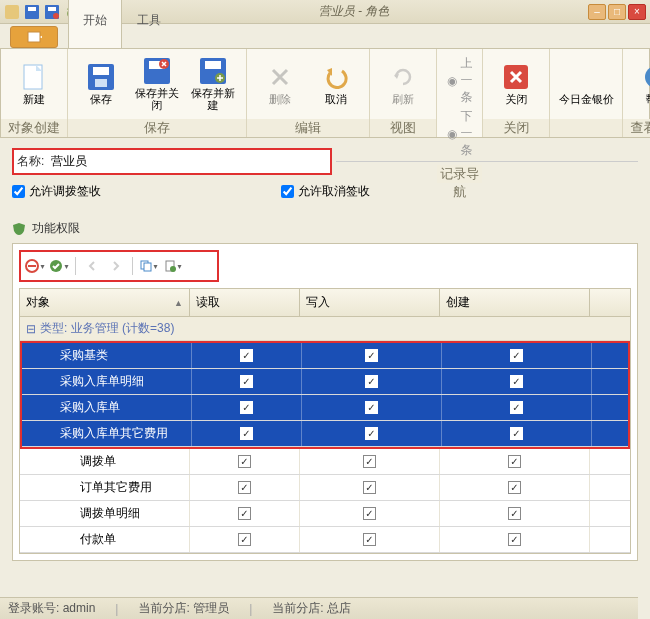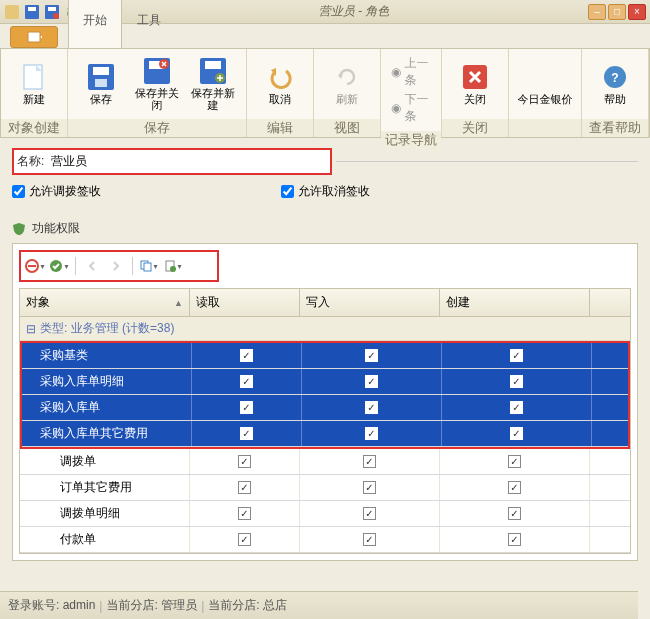--- a/index.html
+++ b/index.html
@@ -53,28 +53,28 @@
 .c0 { width: 170px; justify-content:space-between;} .c1{width:110px;} .c2{width:140px;} .c3{width:150px;}
 .sort-icon { font-size: 9px; color: #777;}
 
 .group-row { background:#f1eddd; color:#5a72b5; padding:3px 6px; border-bottom:1px solid #e0dcc8; display:flex; align-items:center; gap:4px;}
 
 .sel-block { border: 2px solid #e03030; }
 .data-row { display:flex; height: 26px; align-items:center; border-bottom: 1px solid #d9d9d9; }
 .data-row.sel { background:#1a4fb5; color:#fff; }
 .data-row .dc { border-right:1px solid rgba(255,255,255,.3); height:100%; display:flex; align-items:center; }
 .data-row:not(.sel) .dc { border-right:1px solid #e8e4d6; }
-.dc0 { width:170px; padding-left: 18px;} .dc1{width:110px; justify-content:center;} .dc2{width:140px; justify-content:center;} .dc3{width:150px; justify-content:center;}
+.dc0 { width:170px; padding-left: 38px;} .dc1{width:110px; justify-content:center;} .dc2{width:140px; justify-content:center;} .dc3{width:150px; justify-content:center;}
 .chk { width:13px; height:13px; border:1px solid #888; background:#fff; display:flex; align-items:center; justify-content:center; font-size:10px; color:#333; }
 .data-row.sel .chk { border-color:#fff; }
 .data-row.sel .chk::after, .data-row:not(.sel) .chk::after { content:"✓"; }
 
 .tree-stub { width: 22px; display:flex; align-items:center; justify-content:center; color:#999; border-right:1px solid #e8e4d6;}
 
-.statusbar { position: absolute; bottom: 0; left:0; right:12px; height: 28px; background: linear-gradient(#ece7d3,#e0dbc5); border-top:1px solid #c9c3a9; display:flex; align-items:center; padding: 0 8px; gap: 4px; color:#555;}
+.statusbar { position: absolute; bottom: 0; left:0; right:12px; height: 22px; background: linear-gradient(#ece7d3,#e0dbc5); border-top:1px solid #c9c3a9; display:flex; align-items:center; padding: 0 8px; gap: 20px; color:#555;}
 .statusbar .div { color:#aaa; }
 
 svg { display:block; }
 .after-name { height: 22px; border-bottom: 1px solid #ccc; margin-left: 4px; margin-top: -8px; margin-bottom: 8px; flex:1;}
 .name-wrap { display:flex; align-items:flex-start;}
 </style>
 </head>
 <body>
 
 <div class="titlebar">
@@ -177,20 +177,28 @@
               <path d="M20 17 L20 23 M17 20 L23 20" stroke="#fff" stroke-width="1.5"></path>
             </svg>
           </span>
           <span class="rlabel">保存并新建</span>
         </div>
     </div>
     <div class="ribbon-group-label">保存</div>
   </div>
   <div class="ribbon-group">
     <div class="ribbon-group-body">
+      <div class="rbtn disabled">
+          <span class="ricon">
+            <svg width="22" height="22">
+              <path d="M4 4 L18 18 M18 4 L4 18" stroke="#888" stroke-width="3"></path>
+            </svg>
+          </span>
+          <span class="rlabel">删除</span>
+        </div>
       <div class="rbtn">
           <span class="ricon">
             <svg width="24" height="24">
               <path d="M18 6 A9 9 0 1 1 6 8" fill="none" stroke="#e0a84a" stroke-width="3"></path>
               <path d="M3 5 L8 3 L8 11 Z" fill="#e0a84a"></path>
             </svg>
           </span>
           <span class="rlabel">取消</span>
         </div>
     </div>

